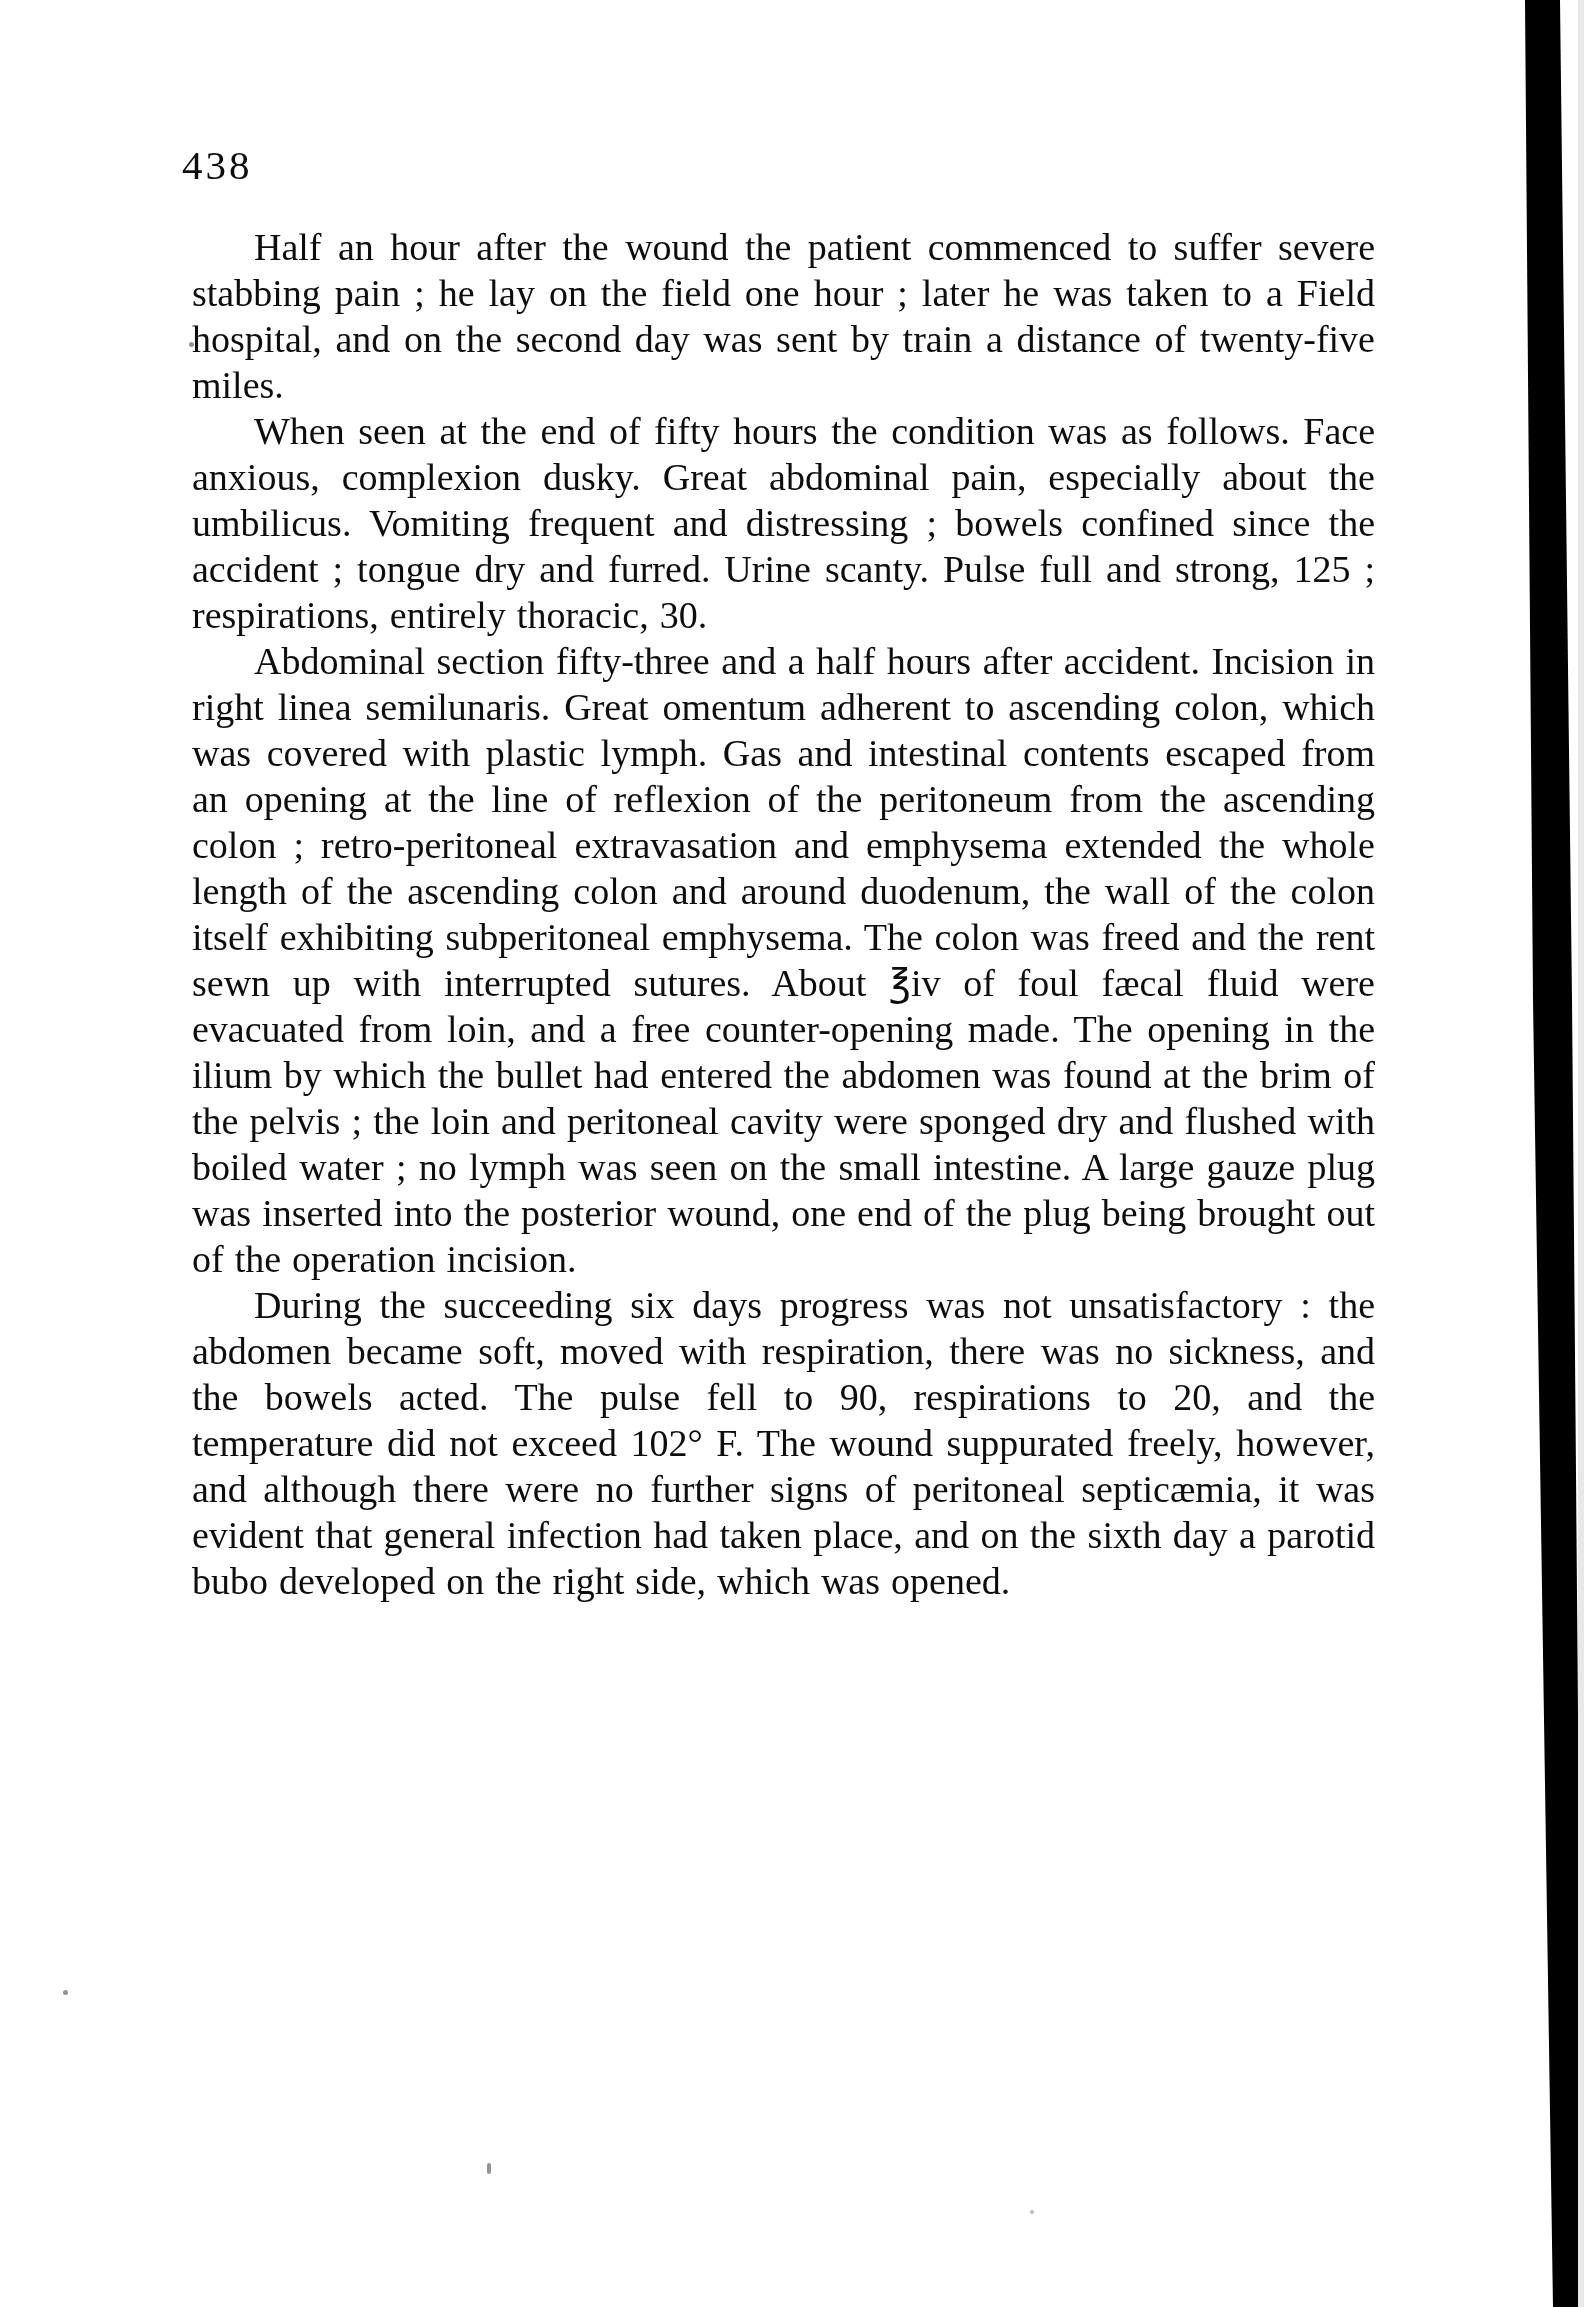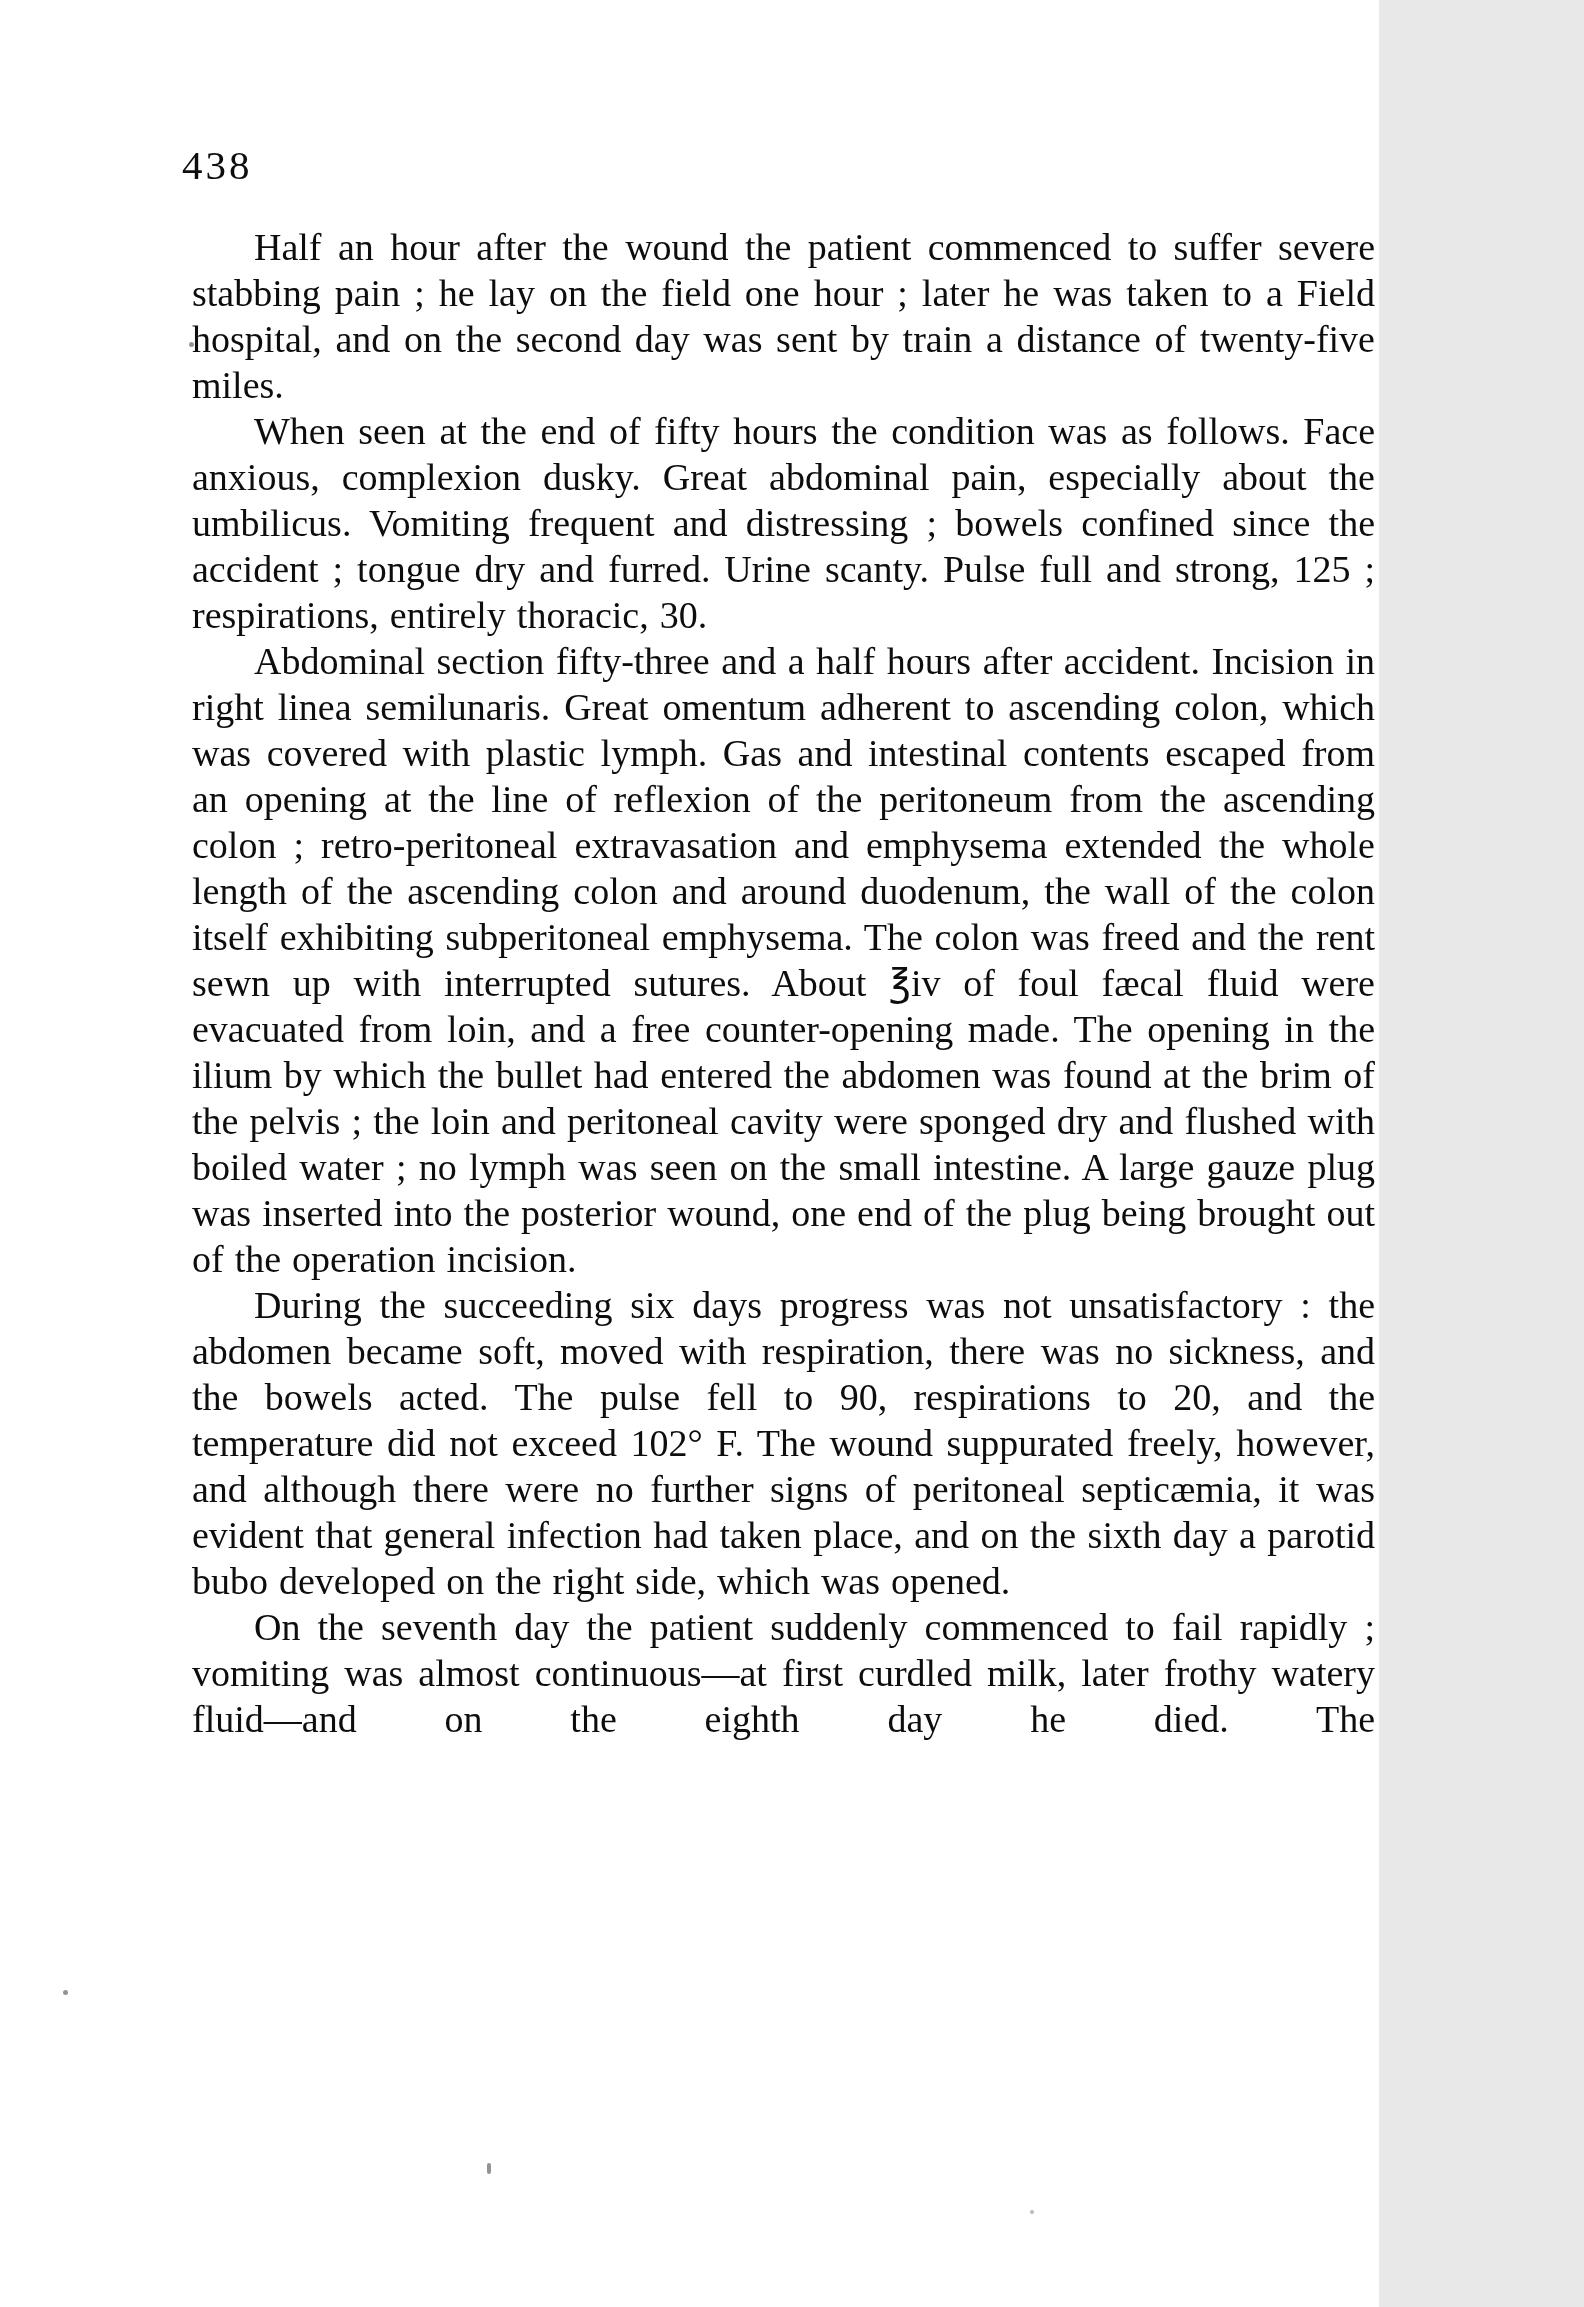--- a/index.html
+++ b/index.html
@@ -2,21 +2,21 @@
 <html><head>
 <meta charset="utf-8">
 <style>
   html, body {
     margin: 0;
     padding: 0;
     background: #e8e8e8;
   }
   .page {
     position: relative;
-    width: 1379px;
+    width: 1578px;
     height: 2307px;
     background: #ffffff;
     overflow: hidden;
     font-family: "Liberation Serif", "DejaVu Serif", "DejaVu Sans", serif;
     color: #0d0d0d;
   }
   
   .running-head {
     position: absolute;
     top: 141px;
@@ -102,21 +102,20 @@
 
     <p class="para">Half an hour after the wound the patient commenced to suffer severe stabbing pain ; he lay on the field one hour ; later he was taken to a Field hospital, and on the second day was sent by train a distance of twenty-five miles.</p>
 
     <p class="para">When seen at the end of fifty hours the condition was as follows.  Face anxious, complexion dusky.  Great abdominal pain, especially about the umbilicus.  Vomiting frequent and distressing ; bowels confined since the accident ; tongue dry and furred.  Urine scanty.  Pulse full and strong, 125 ; respirations, entirely thoracic, 30.</p>
 
 
     <p class="para">Abdominal section fifty-three and a half hours after accident.  Incision in right linea semilunaris.  Great omentum adherent to ascending colon, which was covered with plastic lymph.  Gas and intestinal contents escaped from an opening at the line of reflexion of the peritoneum from the ascending colon ; retro-peritoneal extravasation and emphysema extended the whole length of the ascending colon and around duodenum, the wall of the colon itself exhibiting subperitoneal emphysema.  The colon was freed and the rent sewn up with interrupted sutures.  About ℥iv of foul fæcal fluid were evacuated from loin, and a free counter-opening made.  The opening in the ilium by which the bullet had entered the abdomen was found at the brim of the pelvis ;  the loin and peritoneal cavity were sponged dry and flushed with boiled water ; no lymph was seen on the small intestine.  A large gauze plug was inserted into the posterior wound, one end of the plug being brought out of the operation incision.</p>
 
     <p class="para">During the succeeding six days progress was not unsatisfactory : the abdomen became soft, moved with respiration, there was no sickness, and the bowels acted.  The pulse fell to 90, respirations to 20, and the temperature did not exceed 102° F. The wound suppurated freely, however, and although there were no further signs of peritoneal septicæmia, it was evident that general infection had taken place, and on the sixth day a parotid bubo developed on the right side, which was opened.</p>
 
-    <p class="para fill-last">On the seventh day the patient suddenly commenced to fail rapidly ;  vomiting was almost continuous—at first curdled milk, later frothy watery fluid—and on the eighth day he died.  The</p>
 
   </main>
 
   <svg class="gutter-svg" viewBox="0 0 1584 2307" xmlns="http://www.w3.org/2000/svg" aria-hidden="true">
     <path d="M1525,0 L1560,0 L1572,1000 L1583,2307 L1553,2307 L1533,1000 Z" fill="#000000"></path>
   </svg>
 
   <i class="speck s1"></i>
   <i class="speck s2"></i>
   <i class="speck s3"></i>

